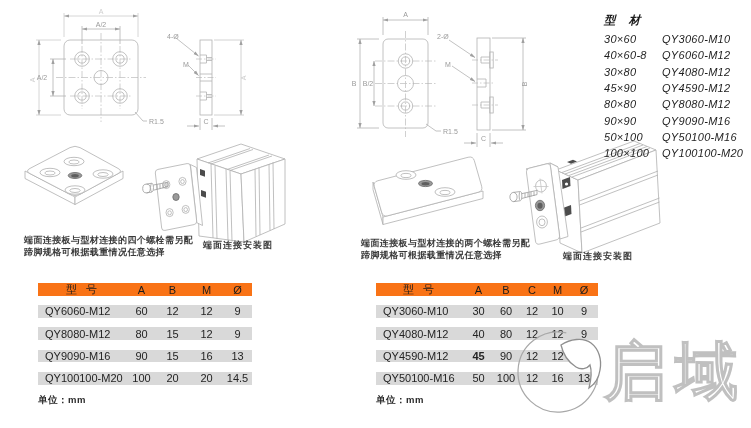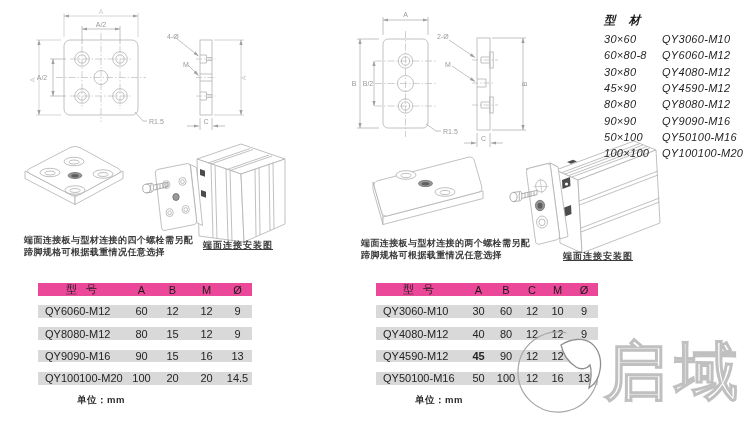--- a/index.html
+++ b/index.html
@@ -4,28 +4,28 @@
 <style>
   html,body{margin:0;padding:0;background:#fff;}
   #page{position:relative;width:751px;height:428px;background:#fff;overflow:hidden;
         font-family:"Liberation Sans","DejaVu Sans",sans-serif;}
   svg.layer{position:absolute;left:0;top:0;}
   .abs{position:absolute;}
   .ltitle{font-weight:bold;font-size:11.5px;letter-spacing:5px;height:18px;color:#1b1b1b;}
   .lrow{display:flex;height:16.35px;line-height:16.35px;font-size:11px;color:#1f1f1f;letter-spacing:0.3px;}
   .lsize{width:58px;}
   .note{font-size:9px;line-height:12.4px;color:#3a3a3a;font-weight:bold;letter-spacing:0.4px;margin-left:16px;}
-  .install{font-size:9px;font-weight:bold;color:#3a3a3a;letter-spacing:1px;text-decoration:underline;}
+  .install{font-size:9px;font-weight:bold;color:#3a3a3a;letter-spacing:1px;}
   .tbl{position:absolute;font-size:11px;color:#242424;}
   .trow{display:flex;align-items:center;background:#d9d9d9;height:12.6px;margin-bottom:9.7px;}
-  .thead{background:#ec4899;height:13px;margin-bottom:9.2px;color:#1c1c1c;}
+  .thead{background:#f97316;height:13px;margin-bottom:9.2px;color:#1c1c1c;}
   .c{text-align:center;box-sizing:border-box;}
   .cm{text-align:left;padding-left:7px;box-sizing:border-box;}
   .hm{text-align:center;letter-spacing:3px;box-sizing:border-box;}
-  .unit{font-size:9.5px;font-weight:bold;margin-top:3px;letter-spacing:0.5px;color:#2a2a2a;margin-left:39px;}
+  .unit{font-size:9.5px;font-weight:bold;margin-top:3px;letter-spacing:0.5px;color:#2a2a2a;}
   text{font-family:"Liberation Sans","DejaVu Sans",sans-serif;}
 </style>
 </head>
 <body>
 
 <div id="page">
 
 <svg class="layer" width="751" height="428" viewBox="0 0 751 428">
   <defs>
     <marker id="arr" viewBox="0 0 8 6" refX="7.5" refY="3" markerWidth="7" markerHeight="5.5" orient="auto-start-reverse">
@@ -304,21 +304,21 @@
   </g>
 </svg>
 
 <div class="abs" style="left:604px;top:13px;width:146px;font-style:italic;">
   <div class="ltitle">型 材</div>
   <div class="lrow">
         <span class="lsize">30×60</span>
         <span>QY3060-M10</span>
       </div>
   <div class="lrow">
-        <span class="lsize">60×80-8</span>
+        <span class="lsize">40×60-8</span>
         <span>QY6060-M12</span>
       </div>
   <div class="lrow">
         <span class="lsize">30×80</span>
         <span>QY4080-M12</span>
       </div>
   <div class="lrow">
         <span class="lsize">45×90</span>
         <span>QY4590-M12</span>
       </div>

